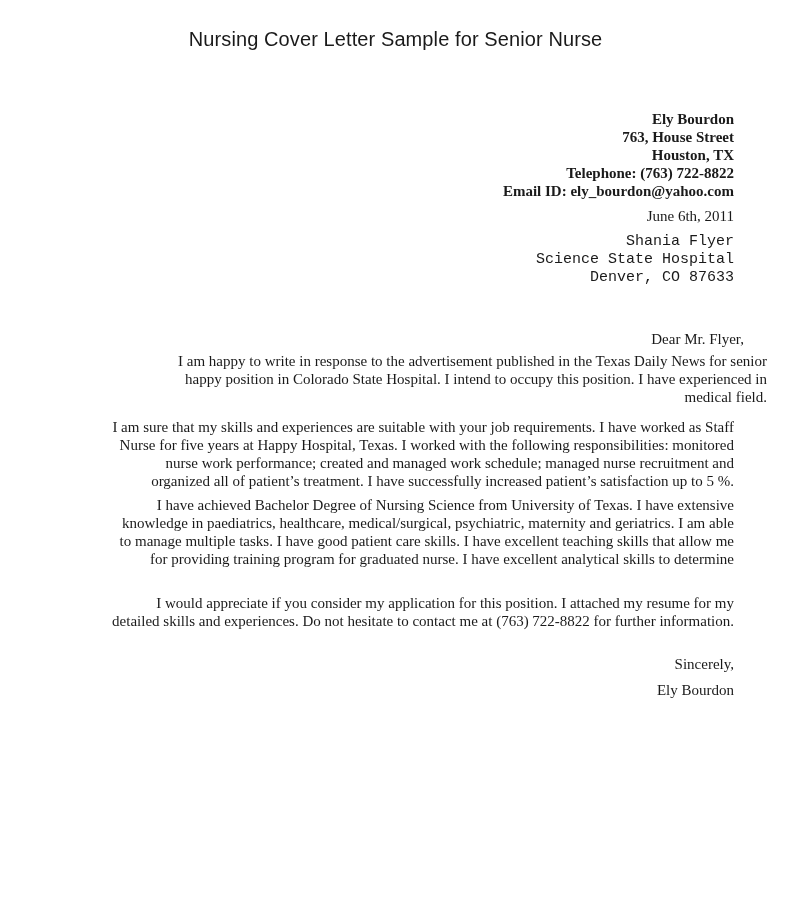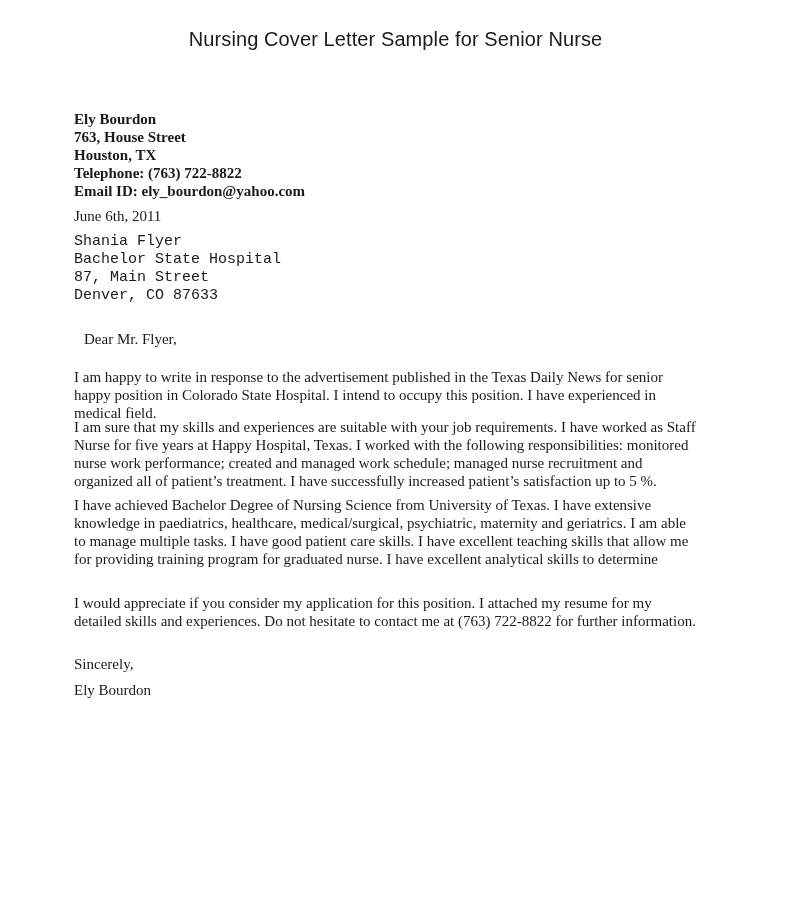--- a/index.html
+++ b/index.html
@@ -36,20 +36,21 @@
       color: #1a1a1a;
     }
     .block {
       position: absolute;
       left: 0;
       width: 660px;
     }
     .line {
       display: block;
       white-space: nowrap;
+      text-align: right;
     }
     .bold {
       font-weight: bold;
     }
     .para {
       position: absolute;
       left: 0;
       width: 660px;
     }
   </style>
@@ -67,30 +68,29 @@
     <span class="line">Telephone: (763) 722-8822</span>
     <span class="line">Email ID: ely_bourdon@yahoo.com</span>
   </div>
 
   <div class="block" style="top:207px;">
     <span class="line">June 6th, 2011</span>
   </div>
 
   <div class="block" style="top:233px;font-family:Liberation Mono, monospace;">
     <span class="line">Shania Flyer</span>
-    <span class="line">Bachelor State Hospital</span>
-    <span class="line">87, Main Street</span>
+    <span class="line">Science State Hospital</span>
     <span class="line">Denver, CO 87633</span>
   </div>
 
   <div class="block" style="top:330px;margin-left:10px;">
     <span class="line">Dear Mr. Flyer,</span>
   </div>
 
-  <div class="para" style="top:368px;">
+  <div class="para" style="top:352px;margin-left:33px;">
     <span class="line">I am happy to write in response to the advertisement published in the Texas Daily News for senior</span>
     <span class="line">happy position in Colorado State Hospital. I intend to occupy this position. I have experienced in</span>
     <span class="line">medical field.</span>
   </div>
 
   <div class="para" style="top:418px;">
     <span class="line">I am sure that my skills and experiences are suitable with your job requirements. I have worked as Staff</span>
     <span class="line">Nurse for five years at Happy Hospital, Texas. I worked with the following responsibilities: monitored</span>
     <span class="line">nurse work performance; created and managed work schedule; managed nurse recruitment and</span>
     <span class="line">organized all of patient’s treatment. I have successfully increased patient’s satisfaction up to 5 %.</span>

